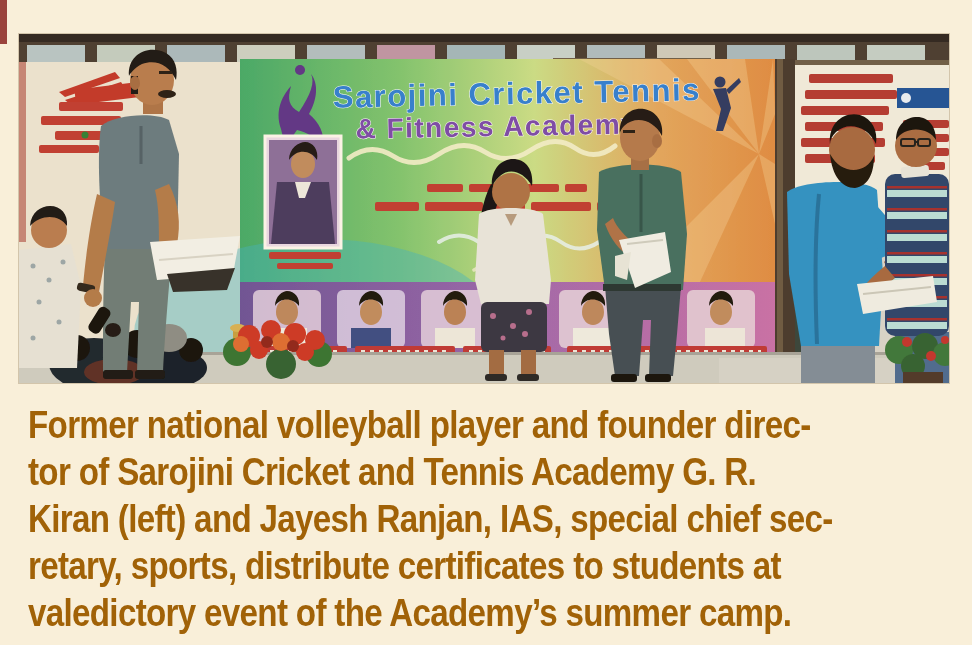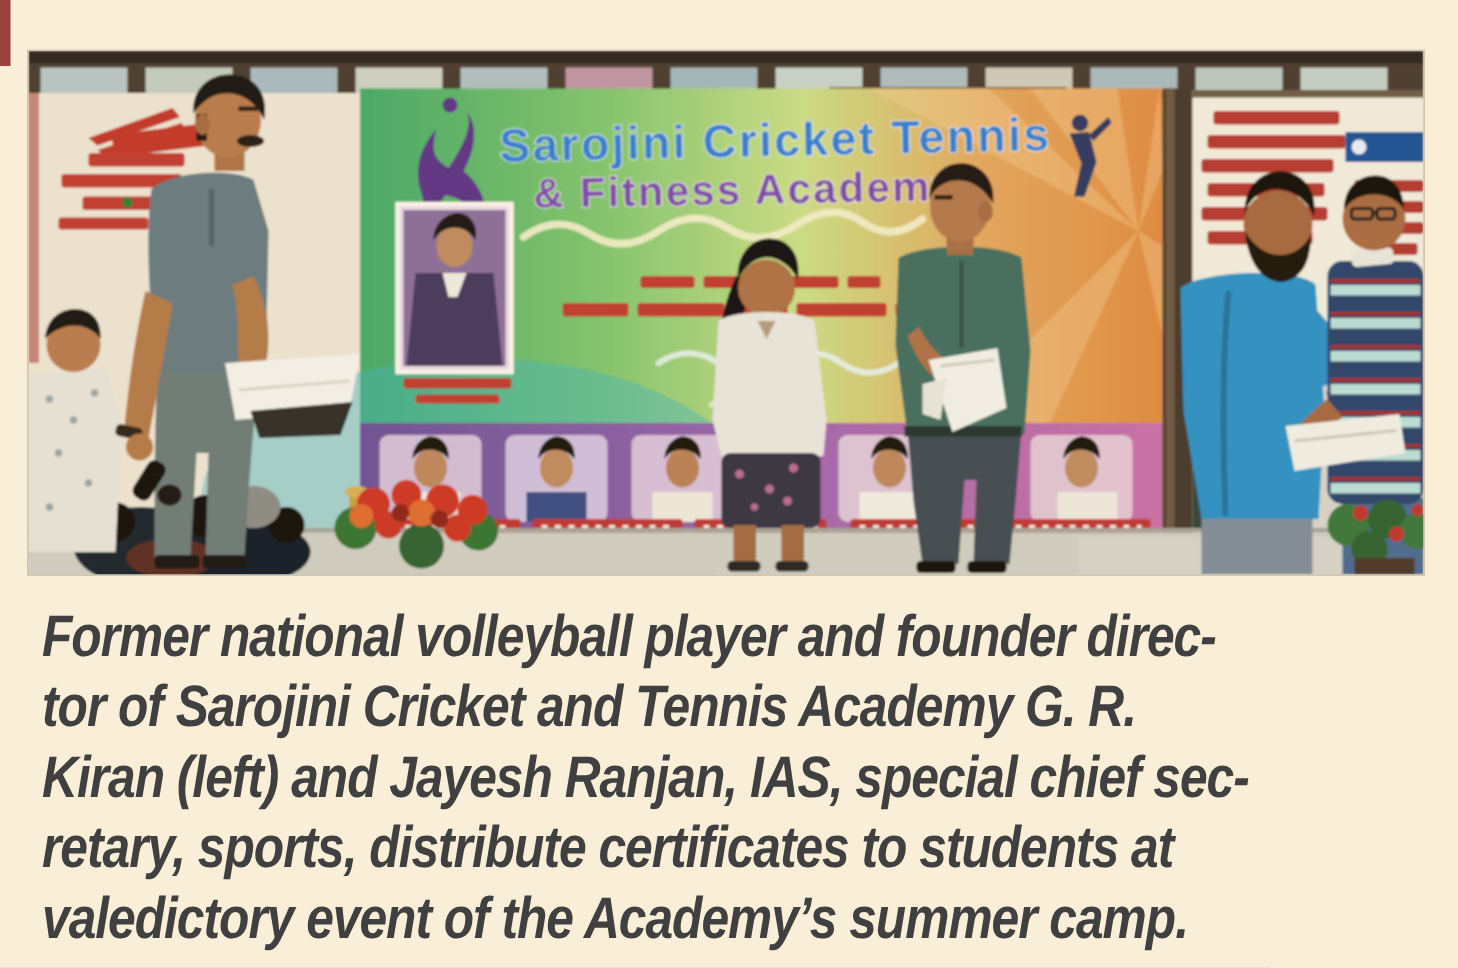--- a/index.html
+++ b/index.html
@@ -15,22 +15,21 @@
     background:#8a2420;opacity:.85;
   }
   .photo{
     position:absolute;left:19px;top:34px;width:930px;height:349px;
     margin:0;box-shadow:0 0 0 1px rgba(122,100,66,.30);
     overflow:hidden;background:#d8d4ca;
   }
   .photo svg{display:block;}
   .caption{
     position:absolute;left:28px;top:401px;width:930px;
-    color:#404040;
-    font-style:italic;
+    color:#a16207;
   }
   .cap-line{
     font-size:39px;line-height:47px;font-weight:bold;
     letter-spacing:-0.8px;white-space:nowrap;
     transform:scaleX(.85);transform-origin:0 50%;
   }
   .banner-title-text{
     font-family:"Liberation Sans",sans-serif;
     font-weight:bold;
     paint-order:stroke;

